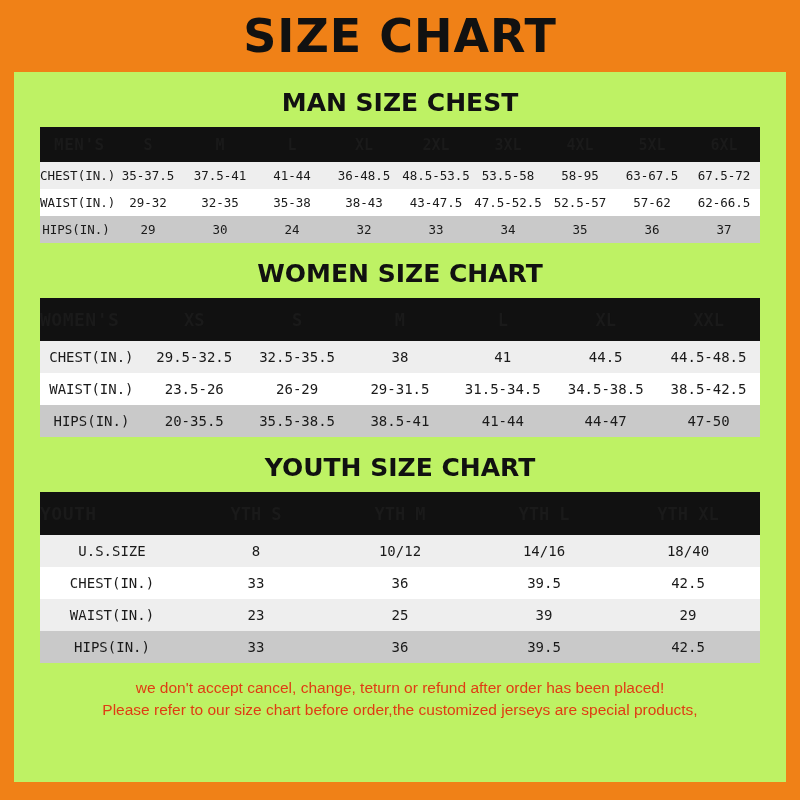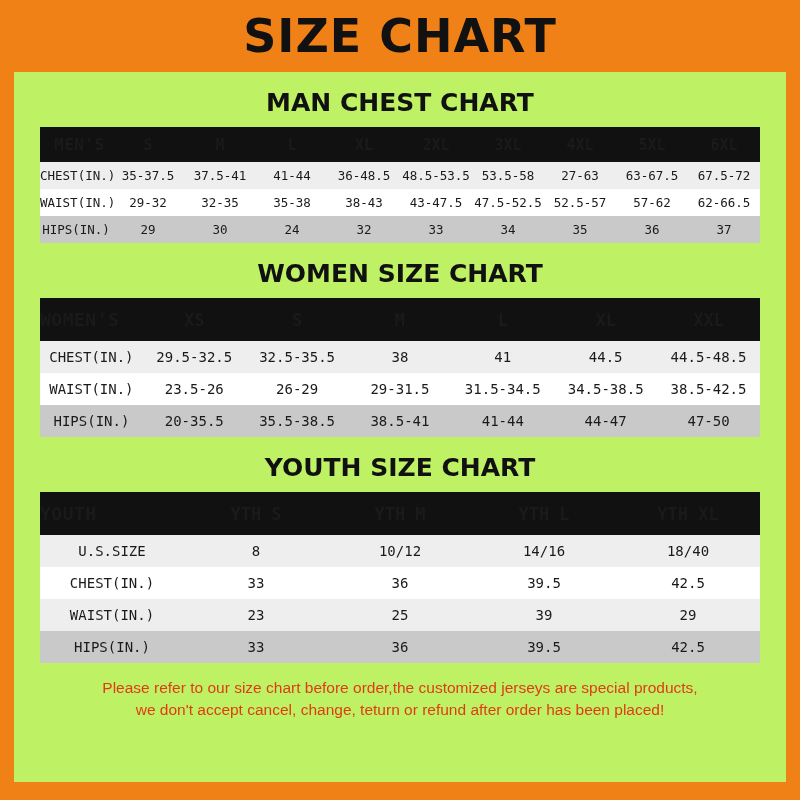--- a/index.html
+++ b/index.html
@@ -121,21 +121,21 @@
 <body>
 
 <div class="page">
 
   <div class="banner">
     <div class="banner-title">SIZE CHART</div>
   </div>
 
   <div class="content">
 
-    <div class="section-title">MAN CHEST CHART</div>
+    <div class="section-title">MAN SIZE CHEST</div>
     <table class="t-men">
       <tbody>
         <tr class="hdr-row">
           <td class="rowlabel">MEN'S</td>
           <td>S</td>
           <td>M</td>
           <td>L</td>
           <td>XL</td>
           <td>2XL</td>
           <td>3XL</td>
@@ -144,21 +144,21 @@
           <td>6XL</td>
         </tr>
         <tr class="band-light">
           <td class="rowlabel">CHEST(IN.)</td>
           <td>35-37.5</td>
           <td>37.5-41</td>
           <td>41-44</td>
           <td>36-48.5</td>
           <td>48.5-53.5</td>
           <td>53.5-58</td>
-          <td>27-63</td>
+          <td>58-95</td>
           <td>63-67.5</td>
           <td>67.5-72</td>
         </tr>
         <tr class="band-white">
           <td class="rowlabel">WAIST(IN.)</td>
           <td>29-32</td>
           <td>32-35</td>
           <td>35-38</td>
           <td>38-43</td>
           <td>43-47.5</td>
@@ -259,20 +259,20 @@
           <td class="rowlabel">HIPS(IN.)</td>
           <td>33</td>
           <td>36</td>
           <td>39.5</td>
           <td>42.5</td>
         </tr>
       </tbody>
     </table>
 
     <div class="footer-note">
+      <div>we don't accept cancel, change, teturn or refund after order has been placed!</div>
       <div>Please refer to our size chart before order,the customized jerseys are special products,</div>
-      <div>we don't accept cancel, change, teturn or refund after order has been placed!</div>
     </div>
 
   </div>
 
   <div class="bottom-bar"></div>
 </div>
 
 </body></html>

